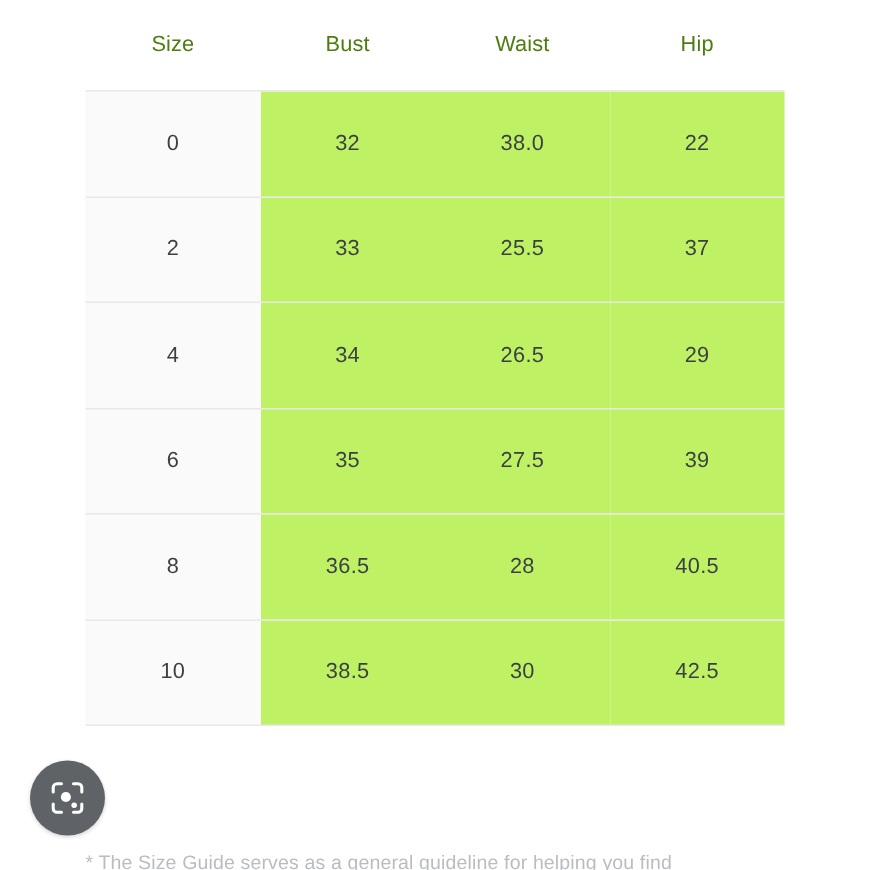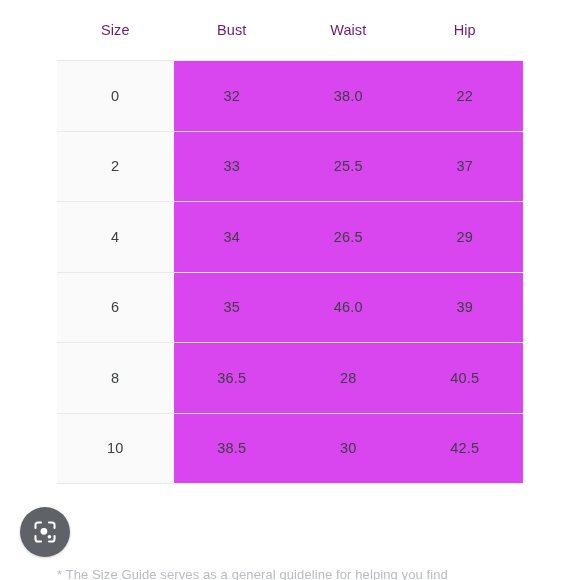--- a/index.html
+++ b/index.html
@@ -41,34 +41,34 @@
     text-align: center;
     font-weight: normal;
     padding: 0;
     margin: 0;
   }
 
   
   thead th {
     height: 60px;
     font-size: 14.5px;
-    color: #701a75;
+    color: #4d7c0f;
     letter-spacing: 0.1px;
     vertical-align: middle;
   }
 
   
   tbody td {
     height: 69.5px;
     font-size: 14.5px;
     color: #3c4043;
     letter-spacing: 0.2px;
     vertical-align: middle;
     border-top: 1px solid #e8e8e8;
-    background: #d946ef;
+    background: #bef264;
   }
 
   
   tbody td.col-size {
     background: #fafafa;
   }
 
   tbody tr:last-child td {
     border-bottom: 1px solid #e8e8e8;
   }
@@ -136,21 +136,21 @@
         </tr>
         <tr>
           <td class="col-size">4</td>
           <td>34</td>
           <td>26.5</td>
           <td>29</td>
         </tr>
         <tr>
           <td class="col-size">6</td>
           <td>35</td>
-          <td>46.0</td>
+          <td>27.5</td>
           <td>39</td>
         </tr>
         <tr>
           <td class="col-size">8</td>
           <td>36.5</td>
           <td>28</td>
           <td>40.5</td>
         </tr>
         <tr>
           <td class="col-size">10</td>

